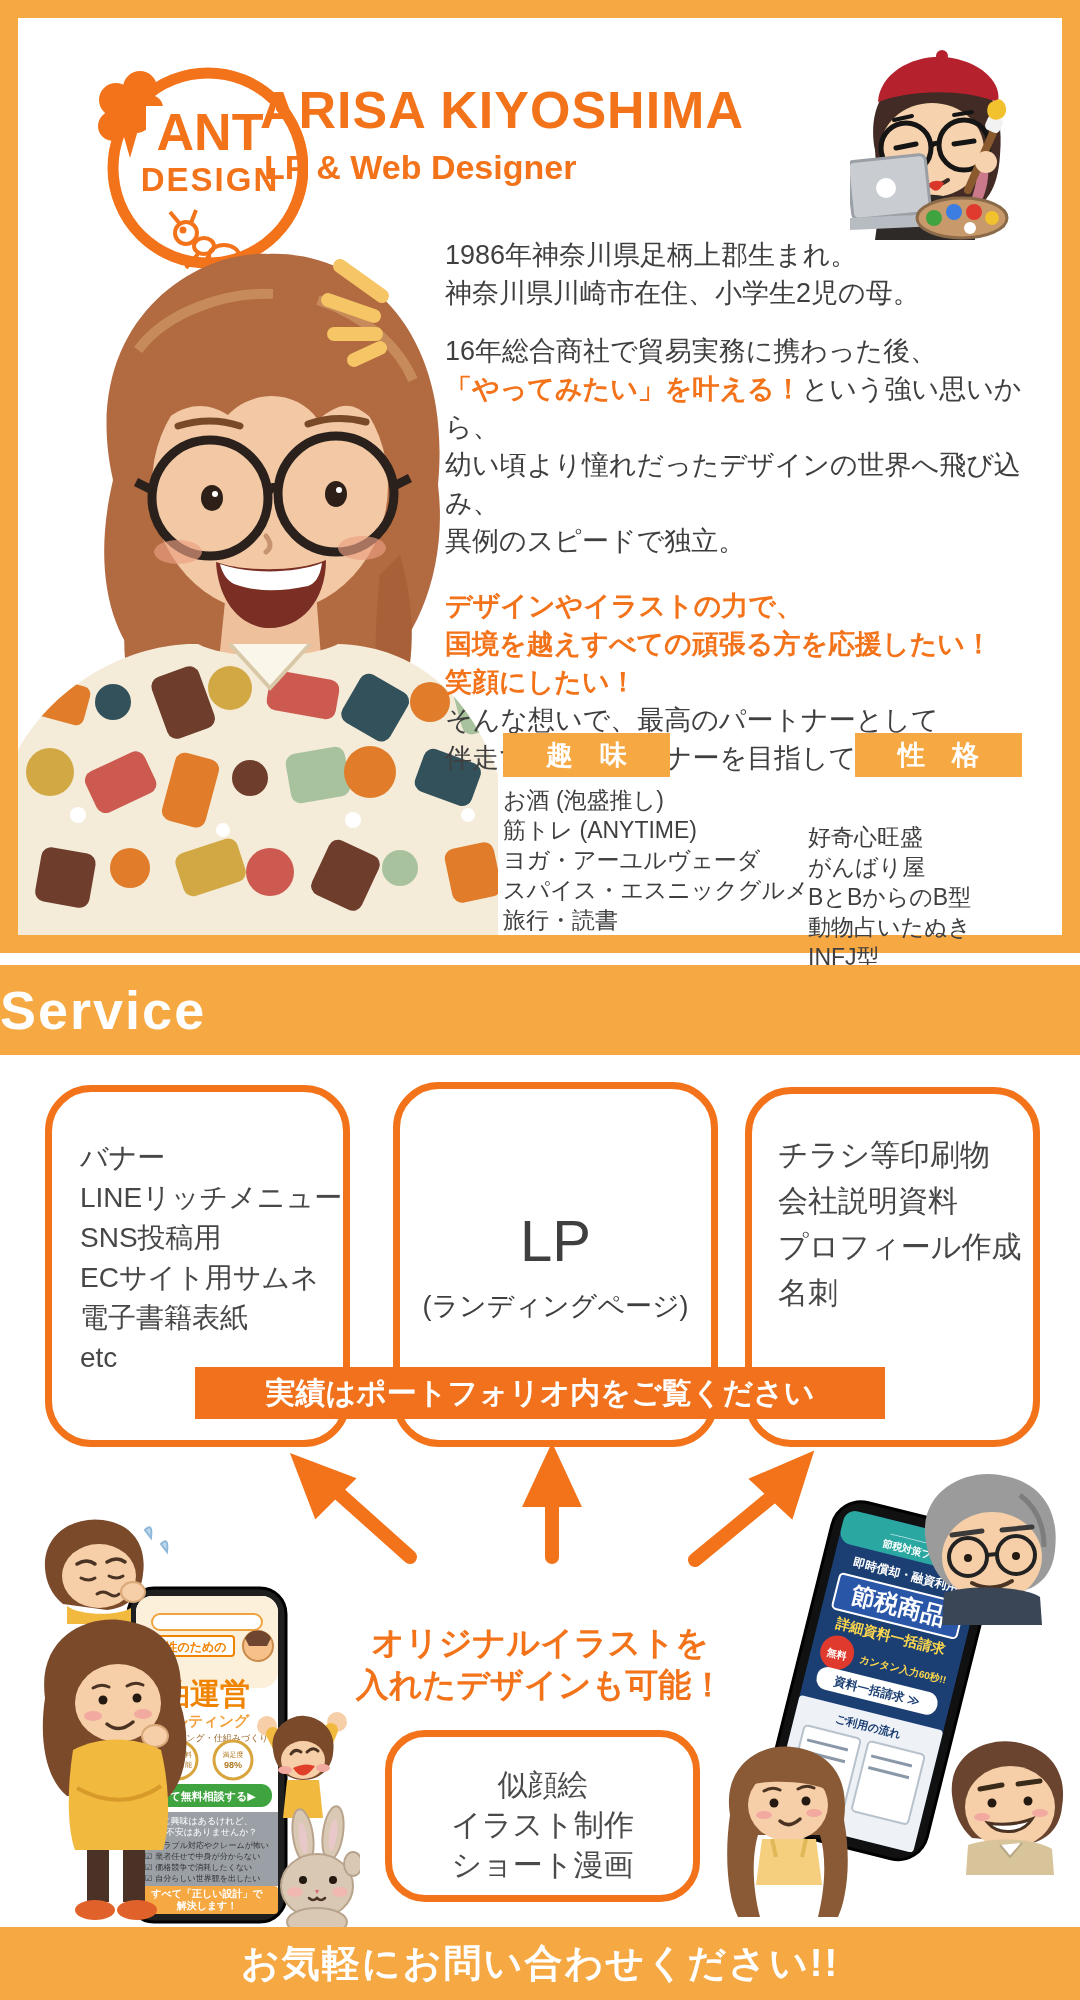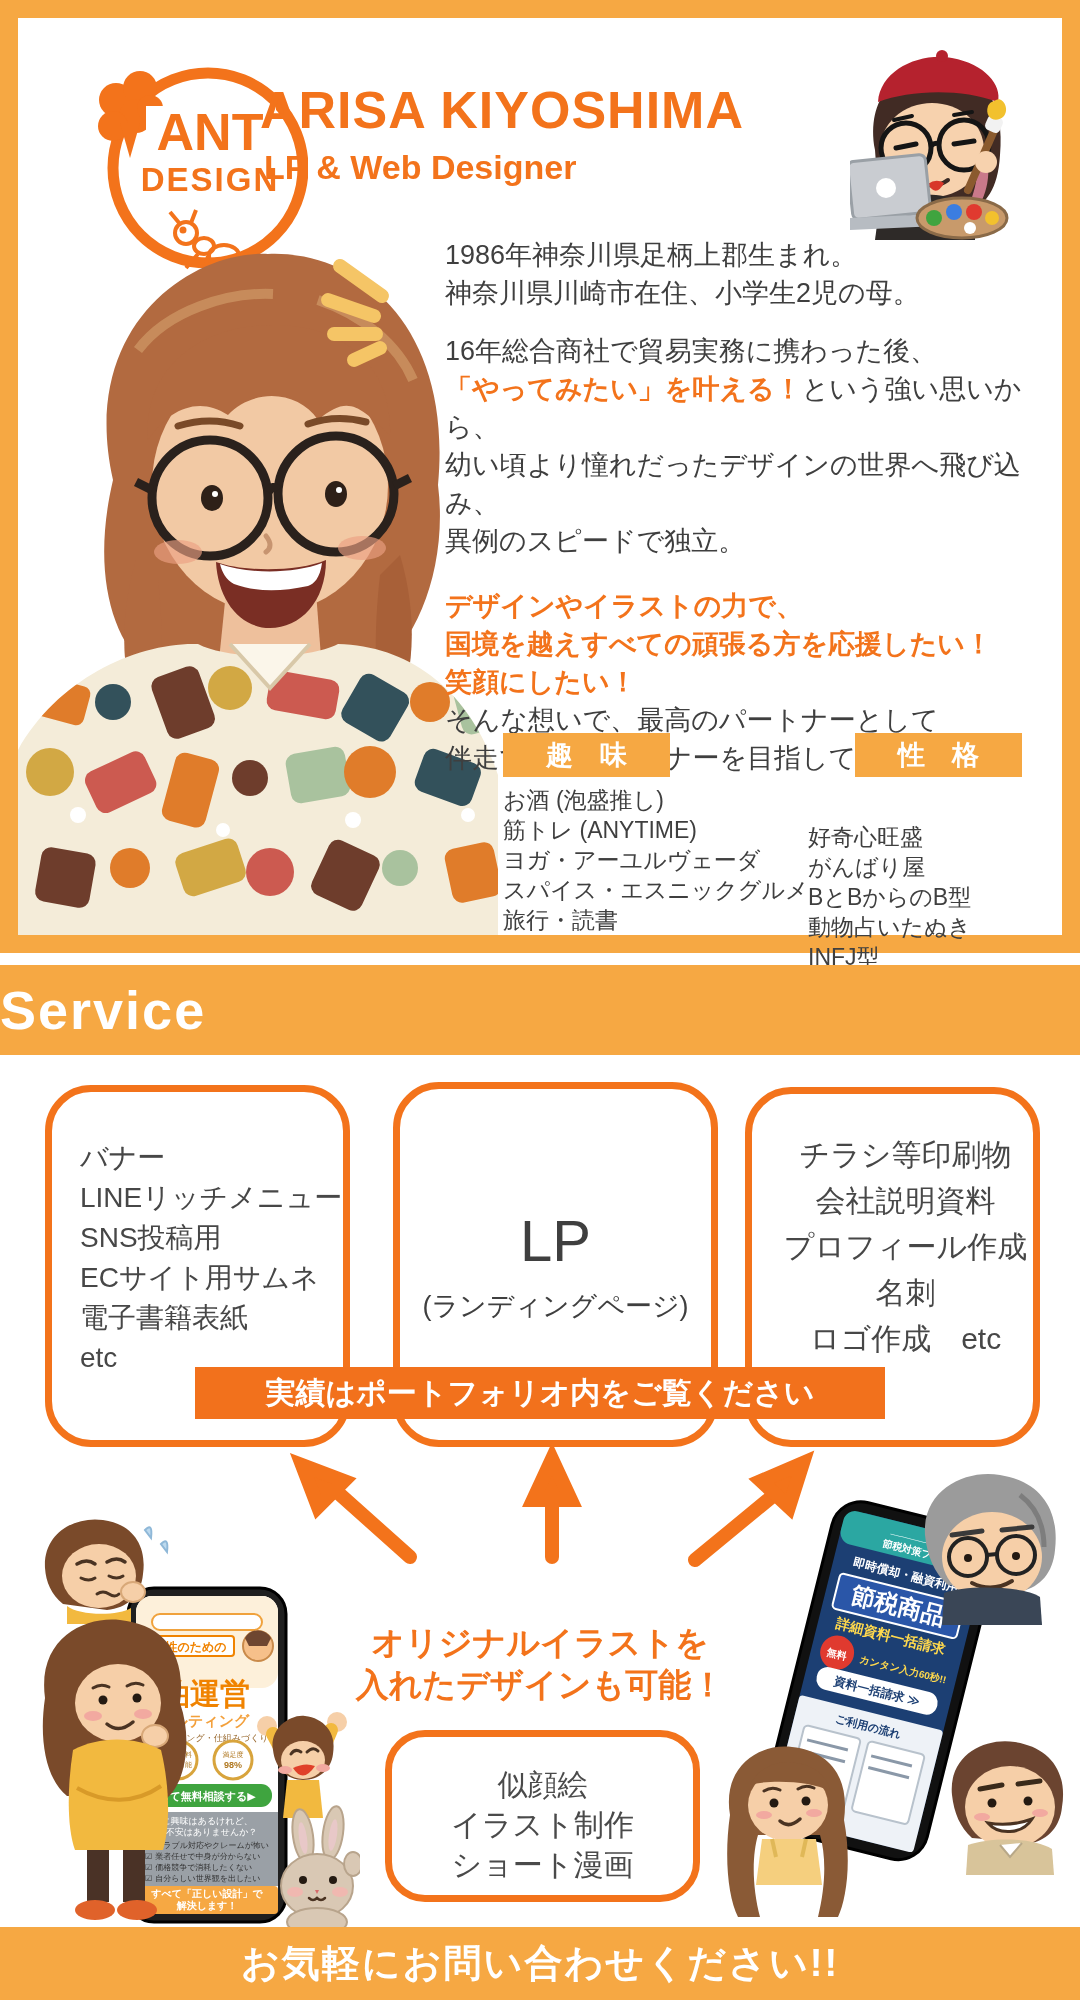--- a/index.html
+++ b/index.html
@@ -251,26 +251,25 @@
       <div>etc</div>
     </div>
   </div>
 
   <div class="sbox" style="left:393px;top:1082px;width:325px;height:365px;">
     <div class="lp-main">LP</div>
     <div class="lp-sub">(ランディングページ)</div>
   </div>
 
   <div class="sbox" style="left:745px;top:1087px;width:295px;height:360px;">
-    <div class="sbox-list2" style="padding:38px 0 0 26px;text-align:center;">
+    <div class="sbox-list2" style="padding:38px 0 0 26px;">
       <div>チラシ等印刷物</div>
       <div>会社説明資料</div>
       <div>プロフィール作成</div>
       <div>名刺</div>
-      <div>ロゴ作成　etc</div>
     </div>
   </div>
 
   <div class="portfolio-banner">実績はポートフォリオ内をご覧ください</div>
 
   <svg class="abs" style="left:240px;top:1445px;z-index:3;" width="620" height="130" viewBox="0 0 620 130">
     <g stroke="#F3731B" stroke-width="14" stroke-linecap="round" fill="#F3731B">
       <path d="M170 112 L95 45"></path>
       <polygon points="62,20 104,36 78,62"></polygon>
       <path d="M312 112 L312 50"></path>

